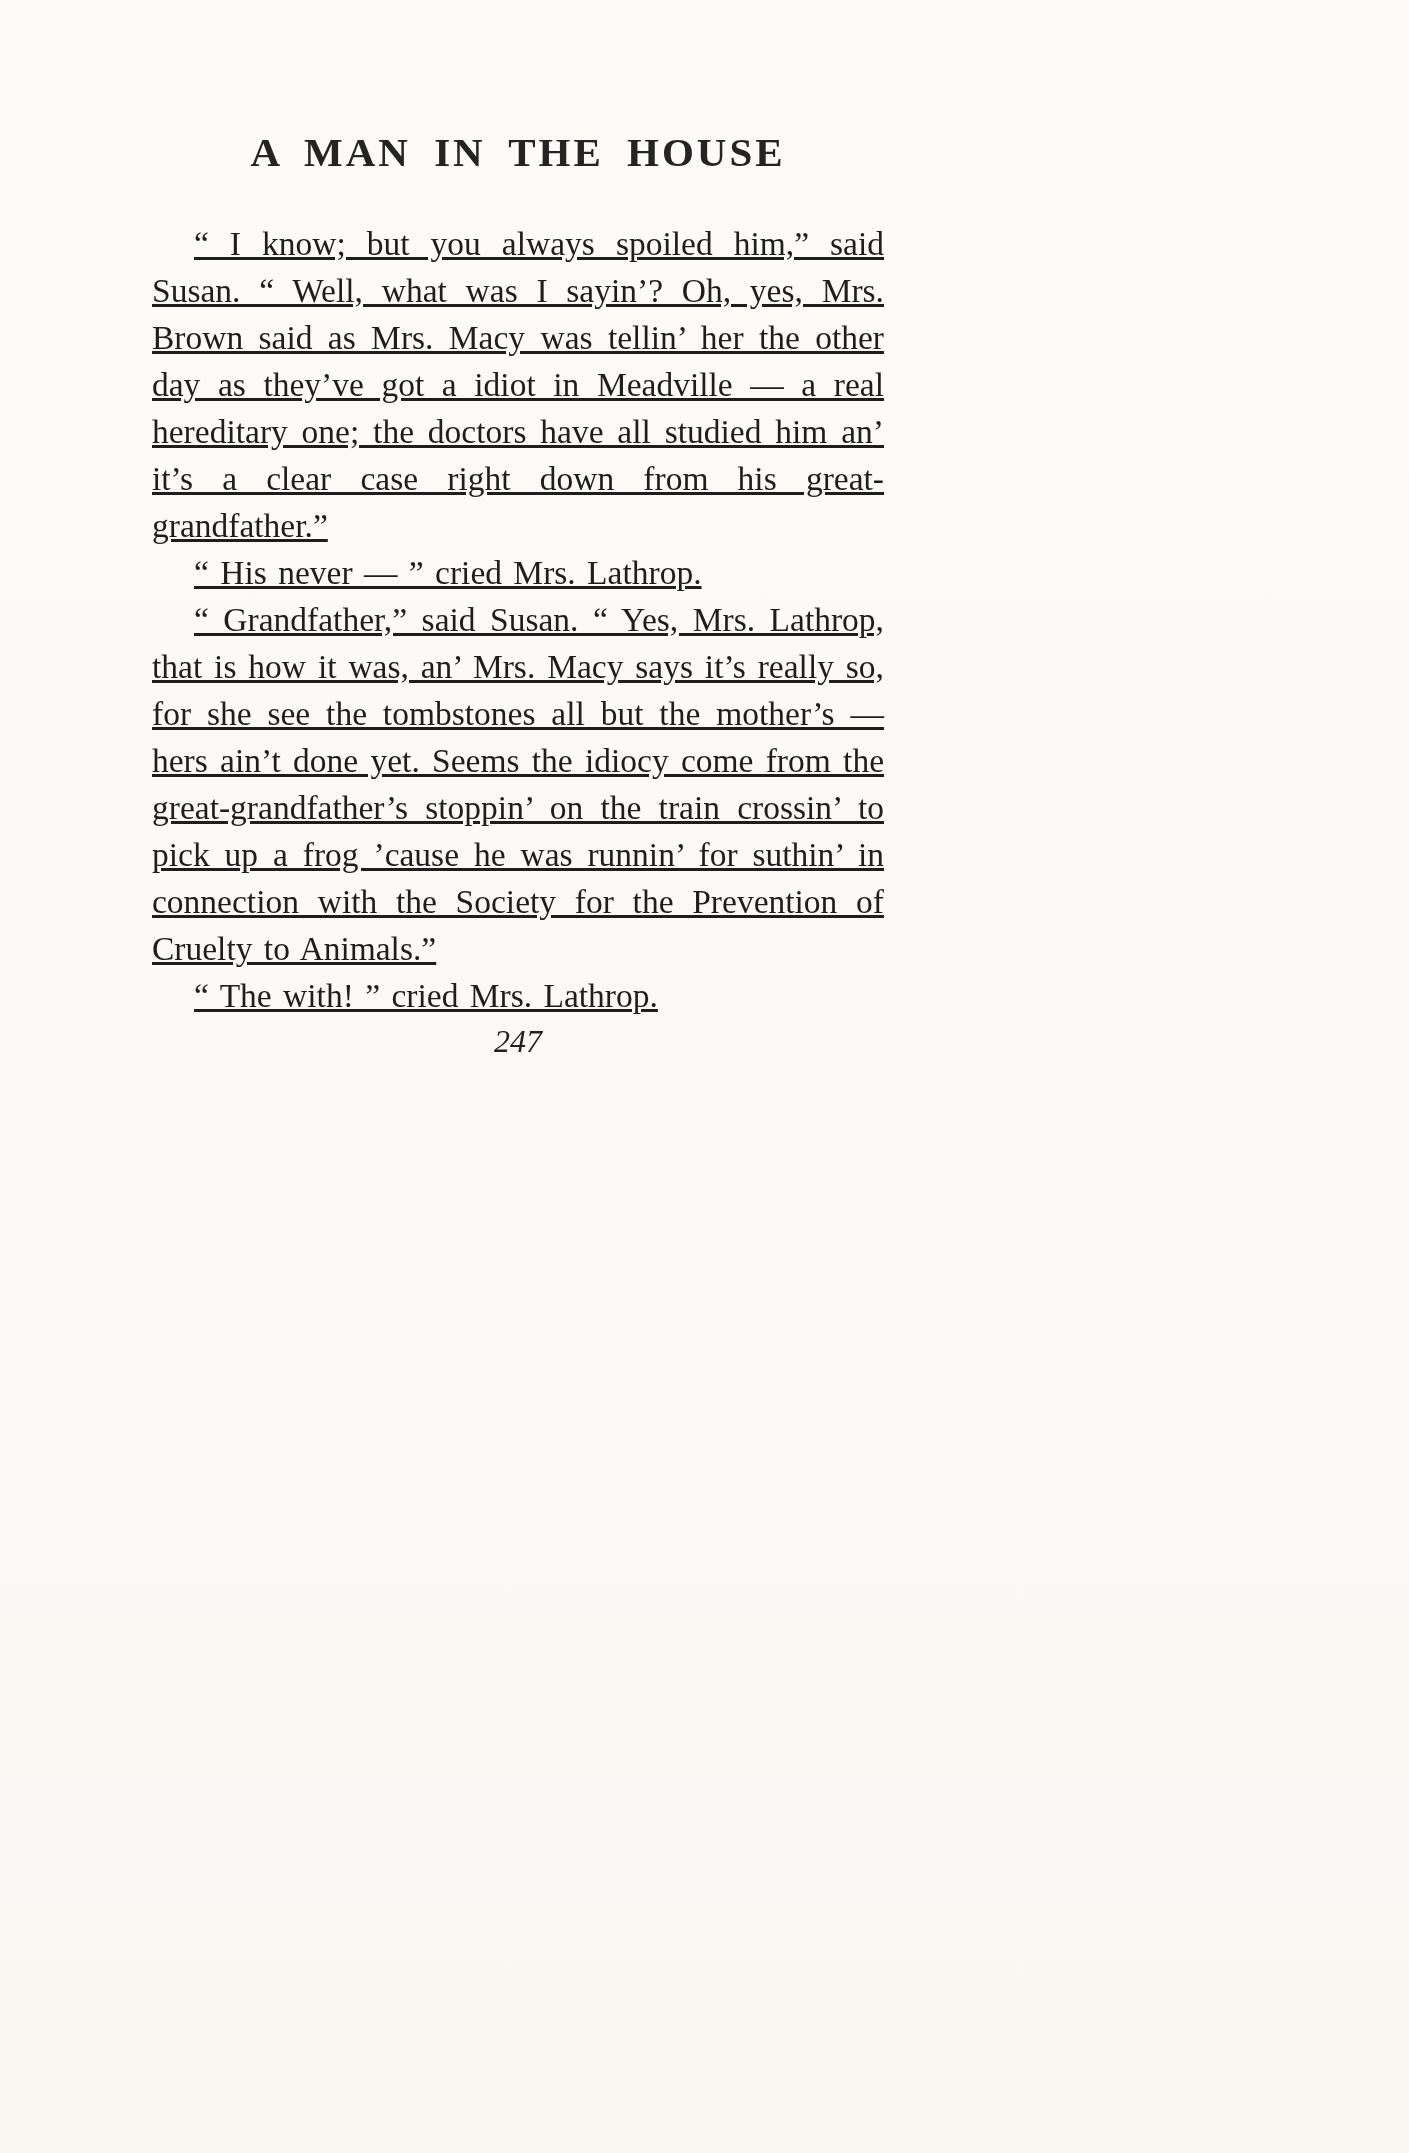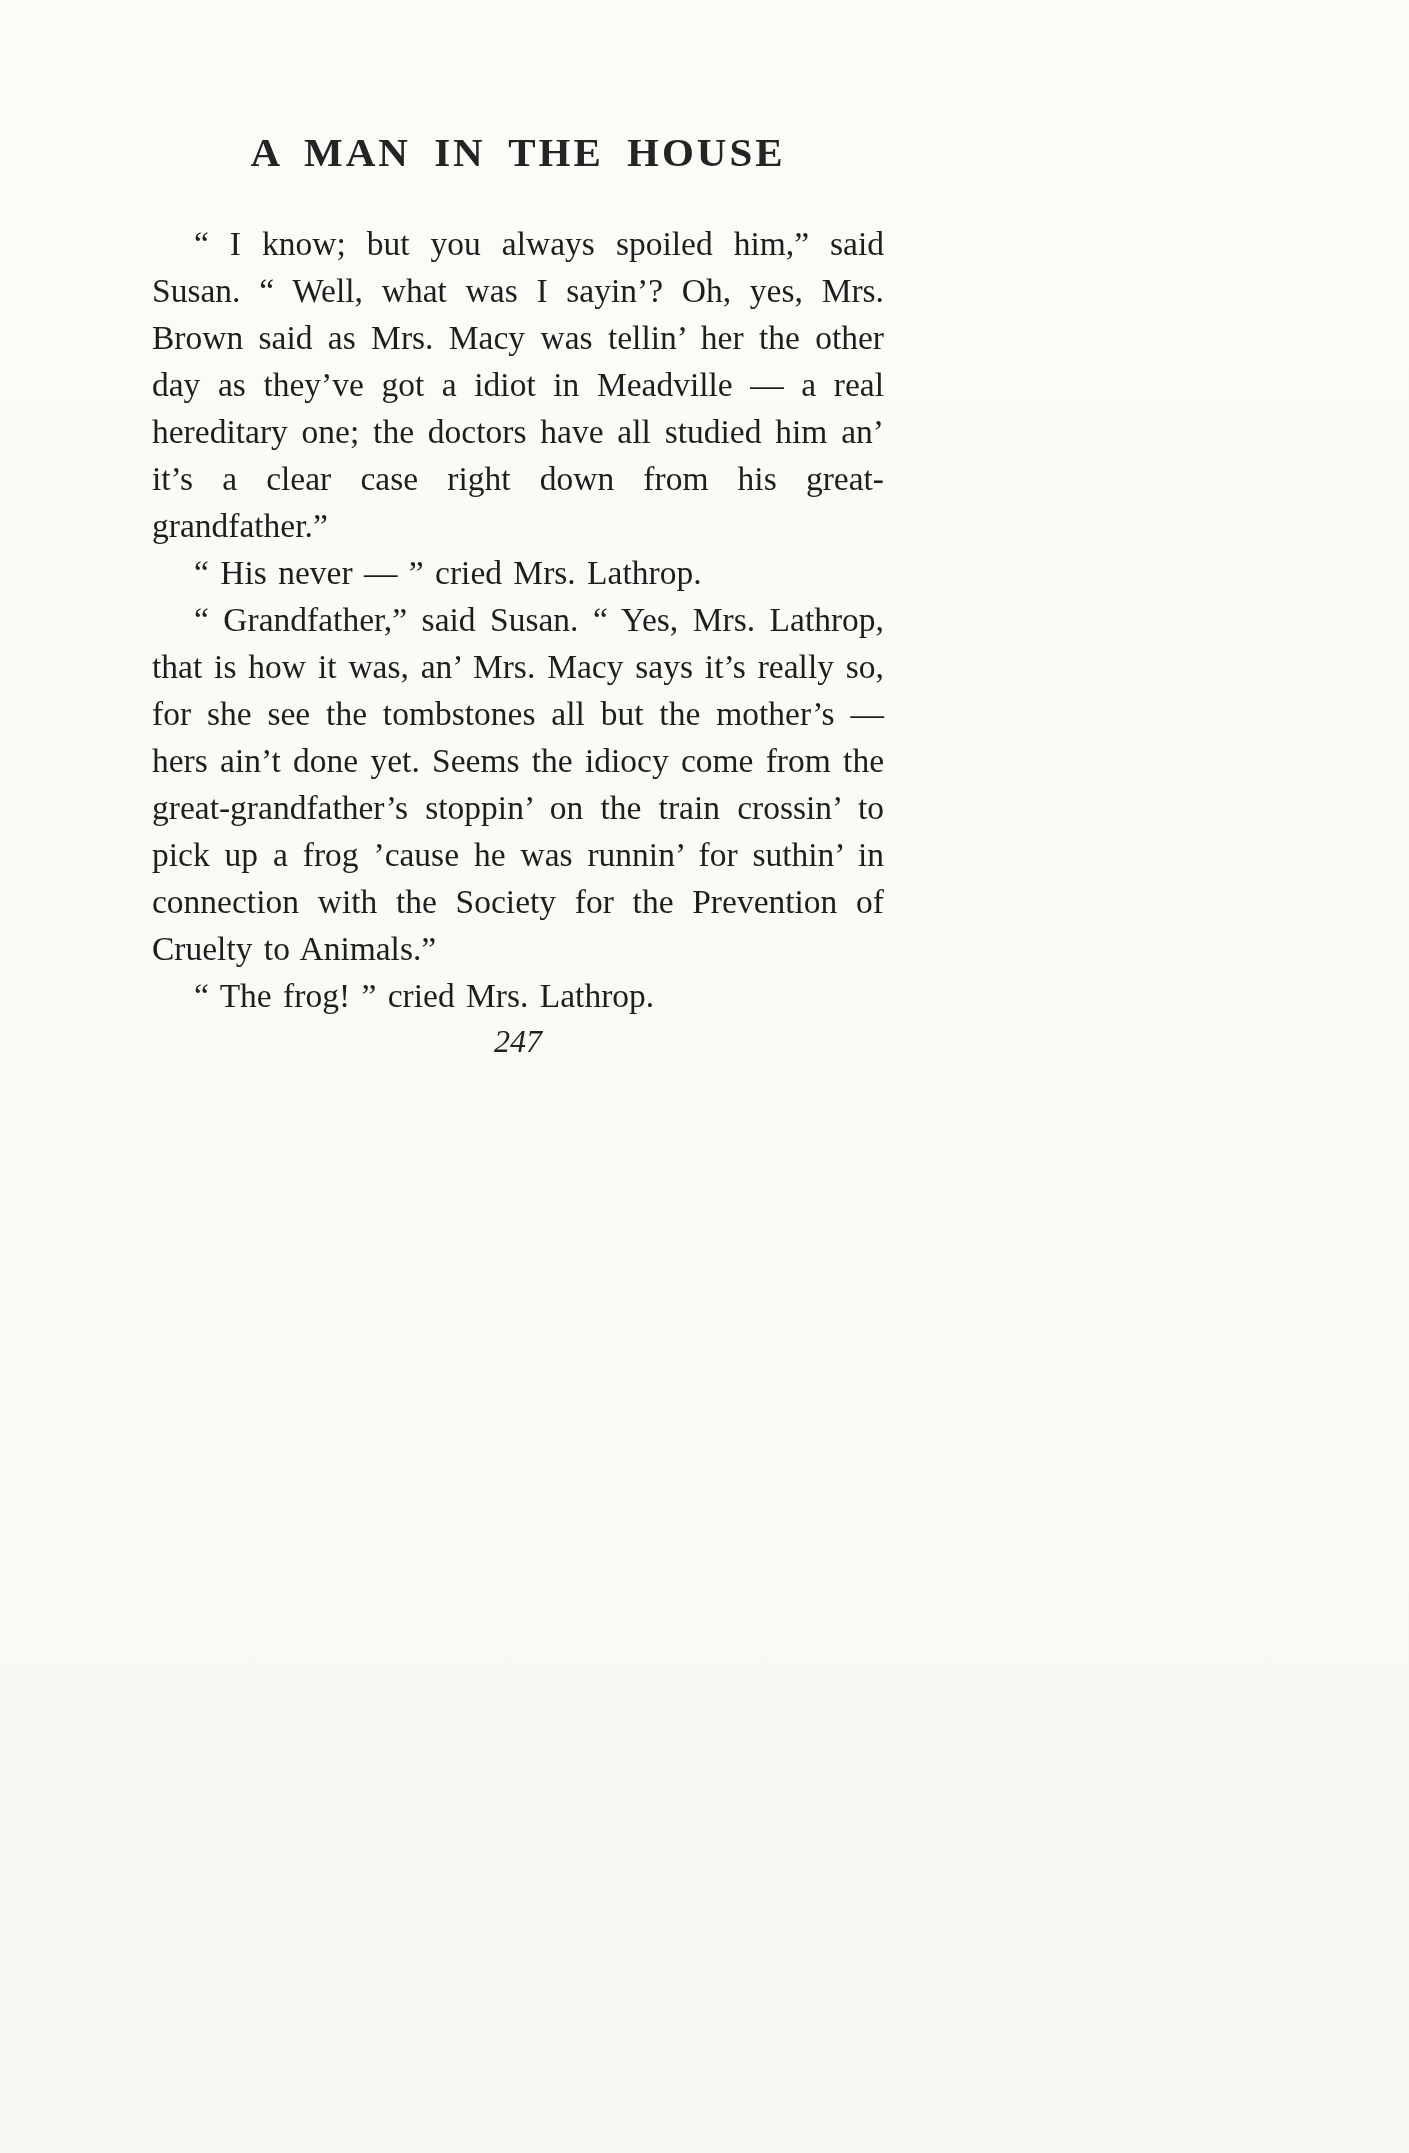--- a/index.html
+++ b/index.html
@@ -39,20 +39,21 @@
     color: #242424;
   }
   .para {
     font-size: 33.5px;
     line-height: 47px;
     text-align: justify;
     text-indent: 42px;
     margin: 0;
     word-spacing: 3px;
     color: #1e1e1e;
+    text-decoration: underline;
   }
   .para.continued {
     text-align-last: justify;
   }
   .page-number {
     text-align: center;
     font-size: 32px;
     margin-top: 4px;
     color: #222;
     font-style: italic;
@@ -64,18 +65,18 @@
 <div class="scan-page">
   <div class="text-block">
     <h1 class="chapter-title">A MAN IN THE HOUSE</h1>
 
     <p class="para">“ I know; but you always spoiled him,” said Susan.  “ Well, what was I sayin’?  Oh, yes, Mrs. Brown said as Mrs. Macy was tellin’ her the other day as they’ve got a idiot in Meadville — a real hereditary one; the doctors have all studied him an’ it’s a clear case right down from his great-grandfather.”</p>
 
     <p class="para">“ His never — ” cried Mrs. Lathrop.</p>
 
     <p class="para">“ Grandfather,” said Susan.  “ Yes, Mrs. Lathrop, that is how it was, an’ Mrs. Macy says it’s really so, for she see the tombstones all but the mother’s — hers ain’t done yet.  Seems the idiocy come from the great-grandfather’s stoppin’ on the train crossin’ to pick up a frog ’cause he was runnin’ for suthin’ in connection with the Society for the Prevention of Cruelty to Animals.”</p>
 
-    <p class="para">“ The frog! ” cried Mrs. Lathrop.</p>
+    <p class="para">“ The with! ” cried Mrs. Lathrop.</p>
 
 
     <div class="page-number">247</div>
   </div>
 </div>
 
 </body></html>

